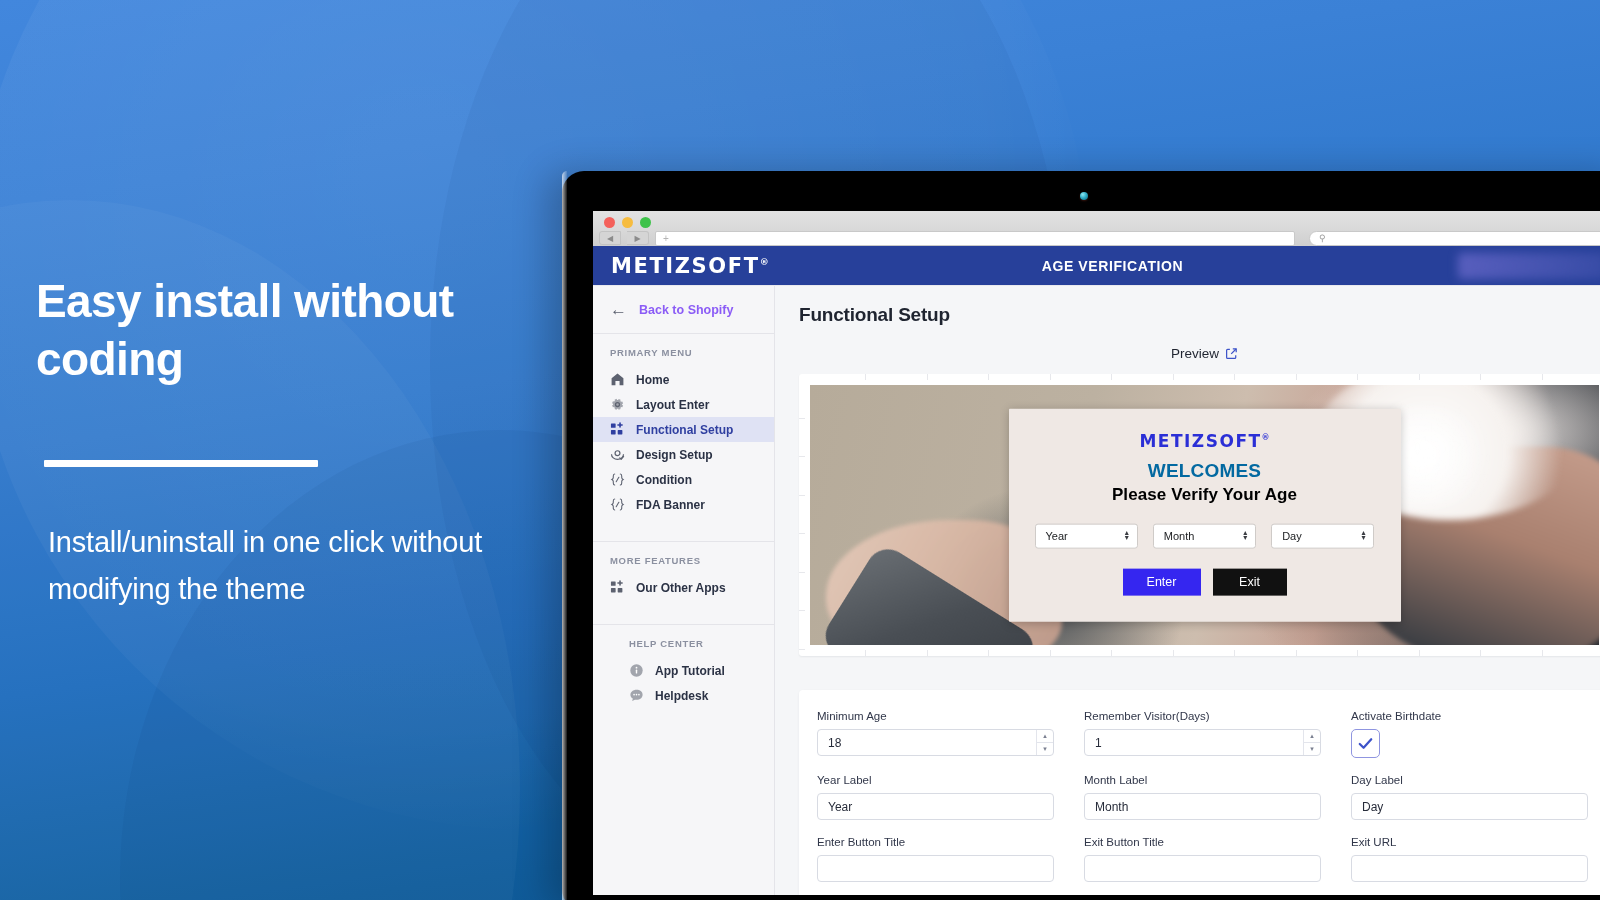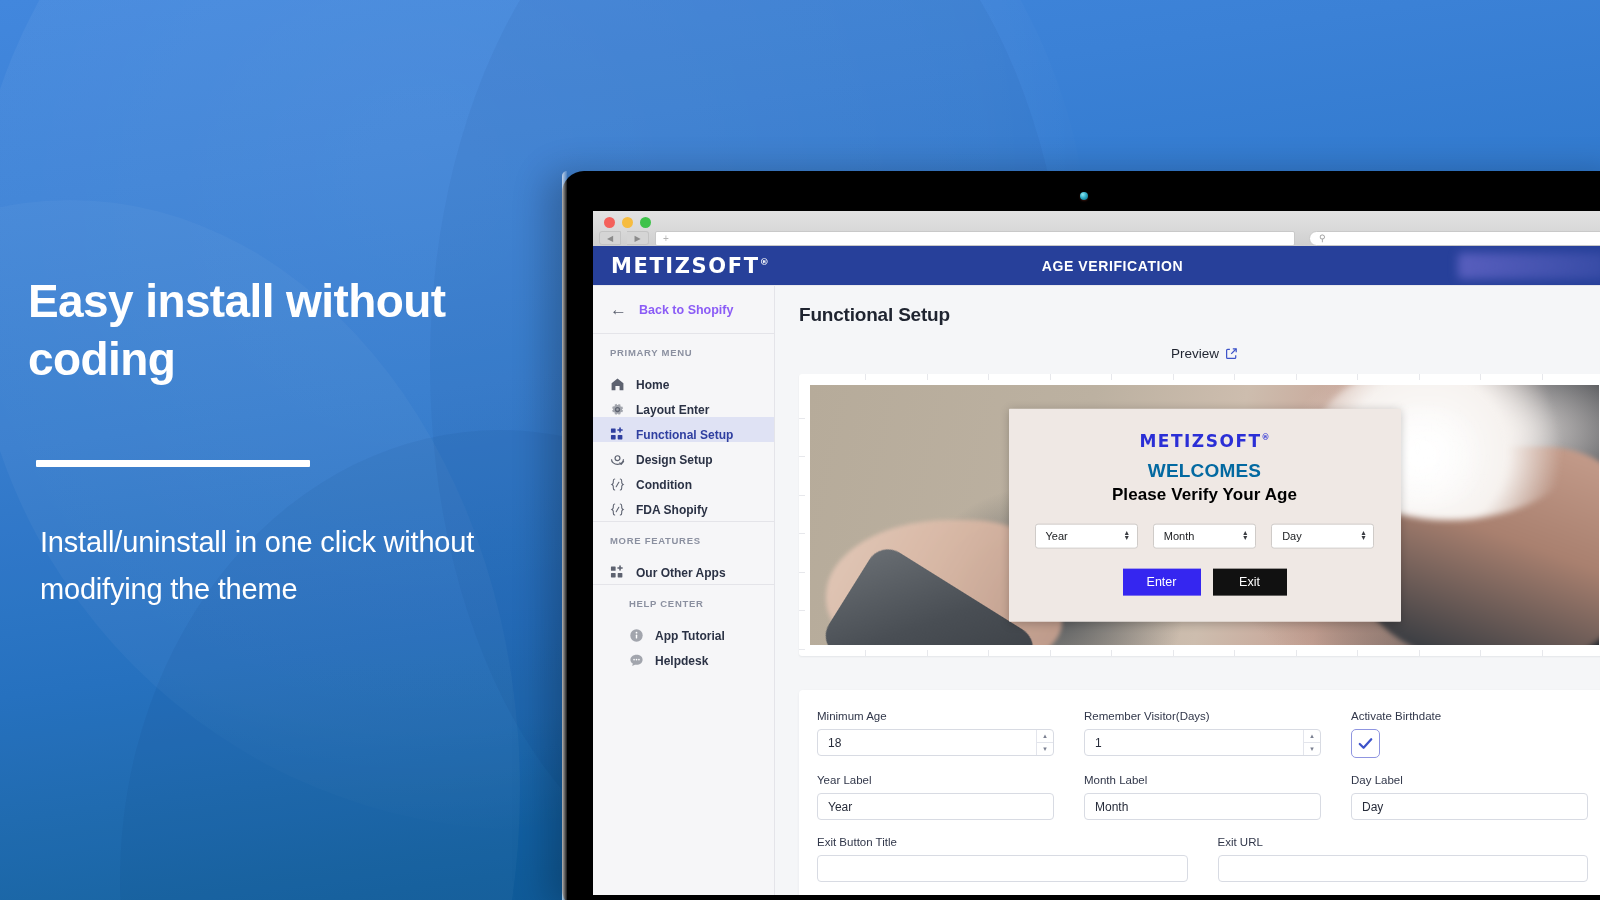--- a/index.html
+++ b/index.html
@@ -38,21 +38,21 @@
   }
   .blob-d {
     width: 640px; height: 1050px;
     left: 430px; top: -160px;
     background: rgba(0,40,90,0.05);
   }
 
   
   #promo {
     position: absolute;
-    left: 28px; top: 272px;
+    left: 36px; top: 272px;
     width: 500px;
     z-index: 4;
   }
   #promo .headline {
     font-size: 46px;
     line-height: 1.27;
     font-weight: bold;
     color: #ffffff;
     letter-spacing: -0.6px;
   }
@@ -219,31 +219,31 @@
     gap: 12px;
     padding-left: 17px;
     border-bottom: 1px solid #e4e4e9;
   }
   #back-row .arrow {
     font-size: 17px; color: #5a5f6e; line-height: 1;
   }
   #back-row .label {
     font-size: 12.5px; color: #8b5cf6; font-weight: bold;
   }
-  .menu-group { padding: 13px 0 4px 0; border-bottom: 1px solid #e4e4e9; }
+  .menu-group { padding: 13px 0 24px 0; border-bottom: 1px solid #e4e4e9; }
   .menu-group:last-child { border-bottom: none; margin-left: 19px; }
   .group-title {
     font-size: 9.5px;
     letter-spacing: 0.7px;
     color: #8b90a0;
     font-weight: bold;
     padding: 0 0 9px 17px;
   }
   .menu-item {
-    display: flex; align-items: flex-end;
+    display: flex; align-items: center;
     gap: 11px;
     height: 25px;
     padding-left: 17px;
     cursor: pointer;
   }
   .menu-item .mi-label {
     font-size: 12px;
     color: #2b3245;
     font-weight: bold;
     white-space: nowrap;
@@ -621,21 +621,21 @@
                   <span class="mi-label">Condition</span>
                 </div>
                 <div class="menu-item">
                   <span class="mi-icon">
                     <svg width="15" height="15" viewBox="0 0 16 16" fill="none" stroke="currentColor" stroke-width="1.15" stroke-linecap="round">
                       <path d="M5 2.2C3.6 2.2 3.5 3.2 3.5 4.3v1.6c0 1-.5 1.6-1.5 2.1 1 .5 1.5 1.1 1.5 2.1v1.6c0 1.1.1 2.1 1.5 2.1"></path>
                       <path d="M11 2.2c1.4 0 1.5 1 1.5 2.1v1.6c0 1 .5 1.6 1.5 2.1-1 .5-1.5 1.1-1.5 2.1v1.6c0 1.1-.1 2.1-1.5 2.1"></path>
                       <path d="M9.4 5.6 6.6 10.4"></path>
                     </svg>
                   </span>
-                  <span class="mi-label">FDA Shopify</span>
+                  <span class="mi-label">FDA Banner</span>
                 </div>
               </div>
               <div class="menu-group">
                 <div class="group-title">MORE FEATURES</div>
                 <div class="menu-item">
                   <span class="mi-icon">
                     <svg width="15" height="15" viewBox="0 0 16 16" fill="currentColor">
                       <rect x="1" y="1.6" width="5" height="4.6" rx=".6"></rect>
                       <rect x="1" y="8.6" width="5" height="4.6" rx=".6"></rect>
                       <rect x="8.2" y="8.6" width="5" height="4.6" rx=".6"></rect>
@@ -806,20 +806,24 @@
                   <div class="field-label">Month Label</div>
                   <div class="num-wrap"><input class="text-input" type="text" value="Month" style=""></div>
                 </div>
                 <div class="form-field">
                   <div class="field-label">Day Label</div>
                   <div class="num-wrap"><input class="text-input" type="text" value="Day" style=""></div>
                 </div>
               </div>
               <div class="form-row">
                 <div class="form-field">
+                  <div class="field-label">Enter Button Title</div>
+                  <div class="num-wrap"><input class="text-input" type="text" style=""></div>
+                </div>
+                <div class="form-field">
                   <div class="field-label">Exit Button Title</div>
                   <div class="num-wrap"><input class="text-input" type="text" style=""></div>
                 </div>
                 <div class="form-field">
                   <div class="field-label">Exit URL</div>
                   <div class="num-wrap"><input class="text-input" type="text" style=""></div>
                 </div>
               </div>
             </div>
 

